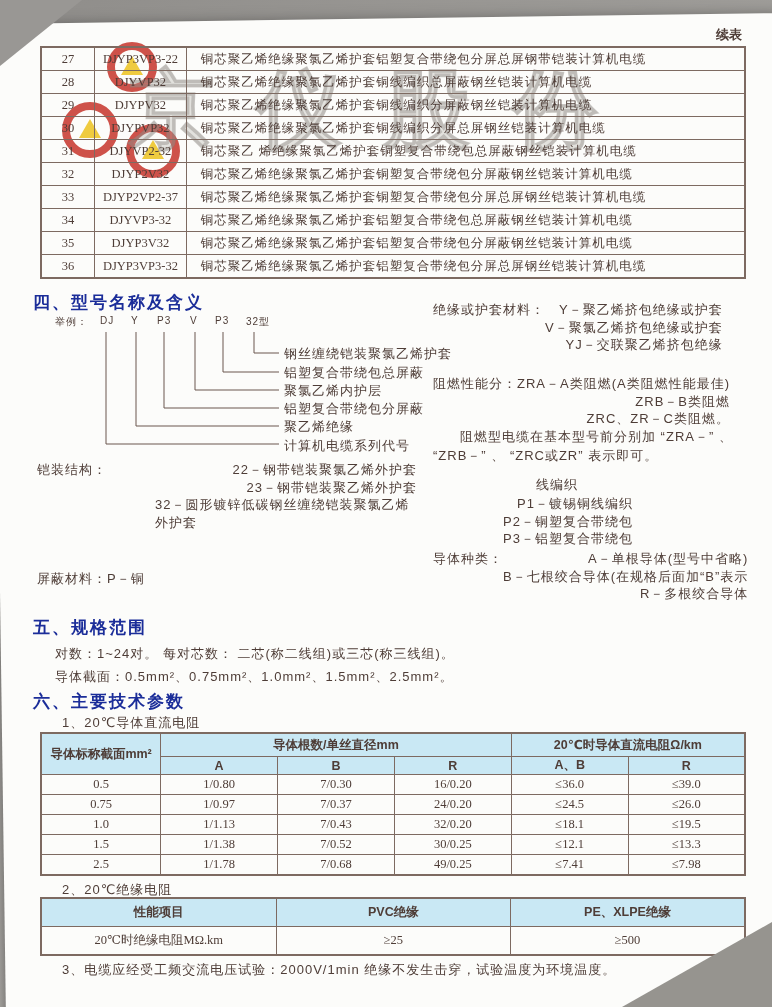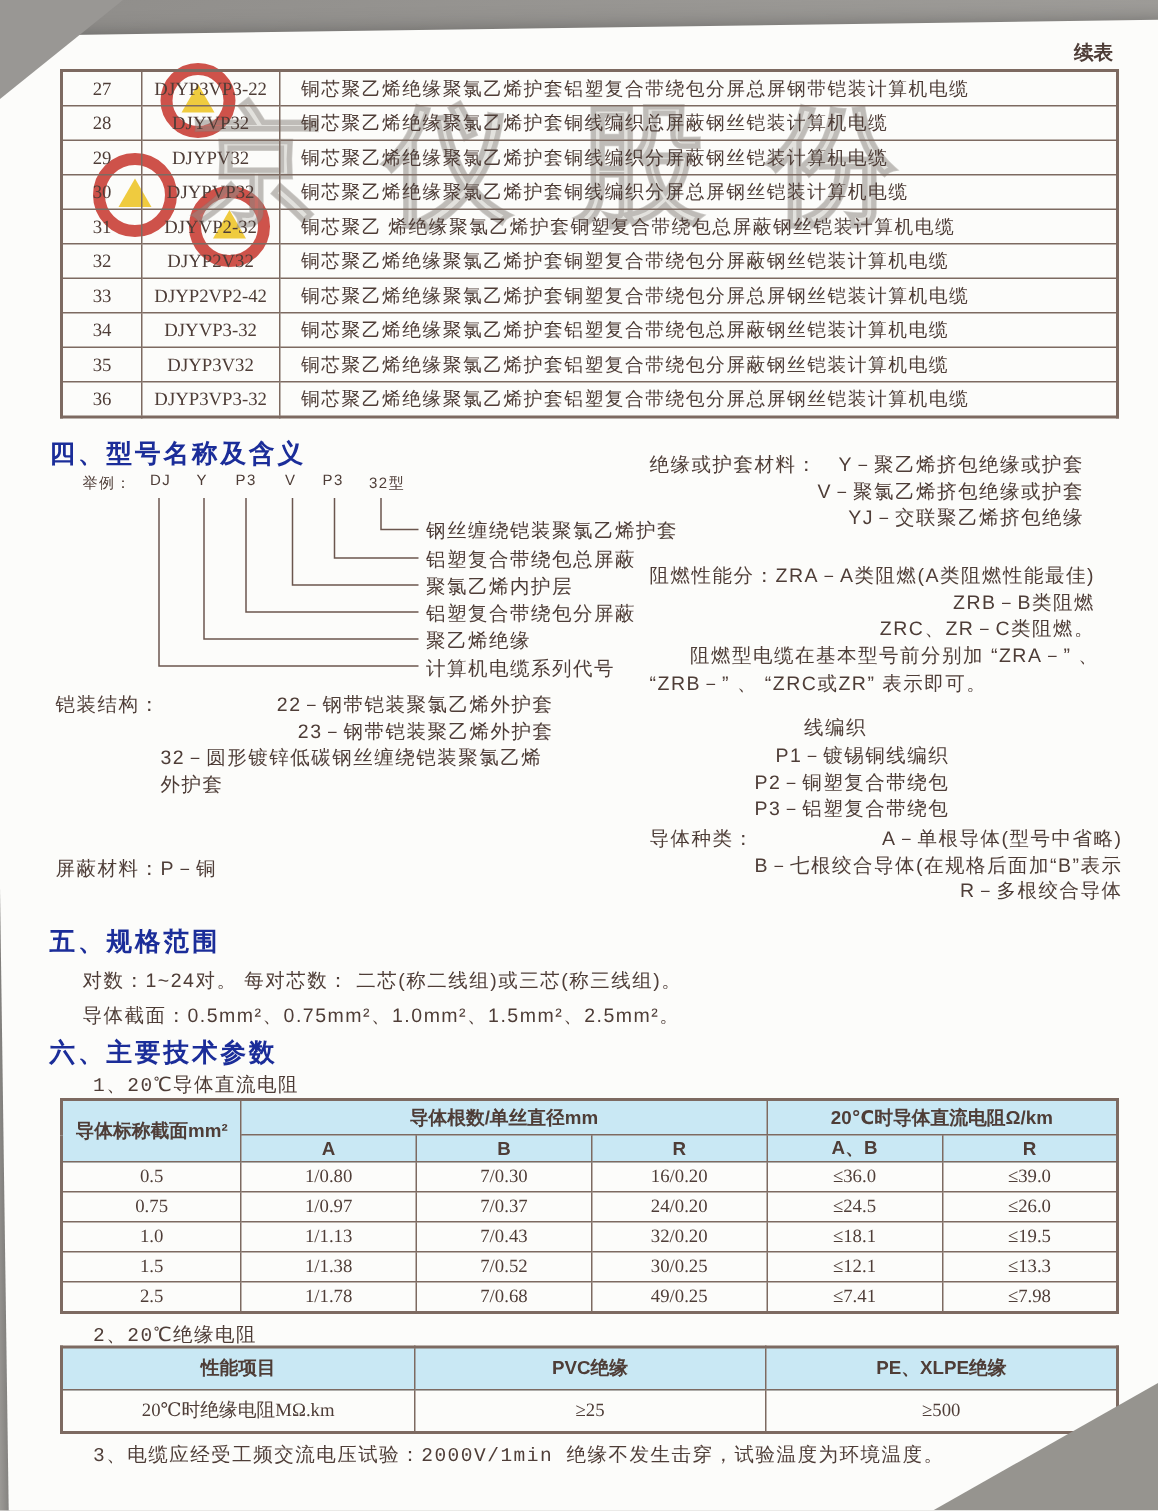--- a/index.html
+++ b/index.html
@@ -51,21 +51,21 @@
   .items div{line-height:17.5px;}
   
   .tech{position:absolute;left:40px;width:706px;table-layout:fixed;
     font-family:"Liberation Serif","DejaVu Serif",serif;font-size:12.5px;border:2px solid #7d6a61;}
   .tech td{border:1px solid #7d6a61;text-align:center;padding:0;}
   .tech .hd{background:#c9e8f4;font-family:"Liberation Sans","DejaVu Sans",sans-serif;font-weight:bold;font-size:12.5px;}
   .t1 tr.gr td{height:22px;}
   .t1 tr.sub td{height:16px;}
   .t1 tr.data td{height:19px;}
   .t2 td{height:27px;}
-  .sub-t{font-size:13px;letter-spacing:1px;font-family:Liberation Mono, monospace;}
+  .sub-t{font-size:13px;letter-spacing:1px;}
   .diagram-label{font-size:13px;letter-spacing:1px;line-height:18px;}
 </style>
 </head>
 <body>
 
 <div class="page"></div>
 
 <div class="watermark">
   <div class="wm-logo">
     <div class="ring" style="left:67px;top:2px;width:50px;height:50px;">
@@ -112,21 +112,21 @@
           <td class="model">DJYVP2-32</td>
           <td class="desc">铜芯聚乙 烯绝缘聚氯乙烯护套铜塑复合带绕包总屏蔽钢丝铠装计算机电缆</td>
         </tr>
     <tr>
           <td class="no">32</td>
           <td class="model">DJYP2V32</td>
           <td class="desc">铜芯聚乙烯绝缘聚氯乙烯护套铜塑复合带绕包分屏蔽钢丝铠装计算机电缆</td>
         </tr>
     <tr>
           <td class="no">33</td>
-          <td class="model">DJYP2VP2-42</td>
+          <td class="model">DJYP2VP2-37</td>
           <td class="desc">铜芯聚乙烯绝缘聚氯乙烯护套铜塑复合带绕包分屏总屏钢丝铠装计算机电缆</td>
         </tr>
     <tr>
           <td class="no">34</td>
           <td class="model">DJYVP3-32</td>
           <td class="desc">铜芯聚乙烯绝缘聚氯乙烯护套铝塑复合带绕包总屏蔽钢丝铠装计算机电缆</td>
         </tr>
     <tr>
           <td class="no">35</td>
           <td class="model">DJYP3V32</td>
@@ -197,21 +197,21 @@
 
   <div class="abs body-t label-col" style="left:433px;top:550px;width:340px;">
     <span class="lbl">导体种类：</span>
     <span class="items">
       <div>A－单根导体(型号中省略)</div>
       <div>B－七根绞合导体(在规格后面加“B”表示</div>
       <div>R－多根绞合导体</div>
     </span>
   </div>
 
-  <div class="abs body-t label-col" style="left:37px;top:461px;">
+  <div class="abs body-t label-col" style="left:37px;top:461px;gap:48px;">
     <span class="lbl">铠装结构：</span>
     <span class="items" style="width:262px;">
       <div>22－钢带铠装聚氯乙烯外护套</div>
       <div>23－钢带铠装聚乙烯外护套</div>
       <div>32－圆形镀锌低碳钢丝缠绕铠装聚氯乙烯外护套</div>
     </span>
   </div>
   <div class="abs body-t label-col" style="left:37px;top:570px;">
     <span class="lbl">屏蔽材料：</span>
     <span>P－铜</span>

